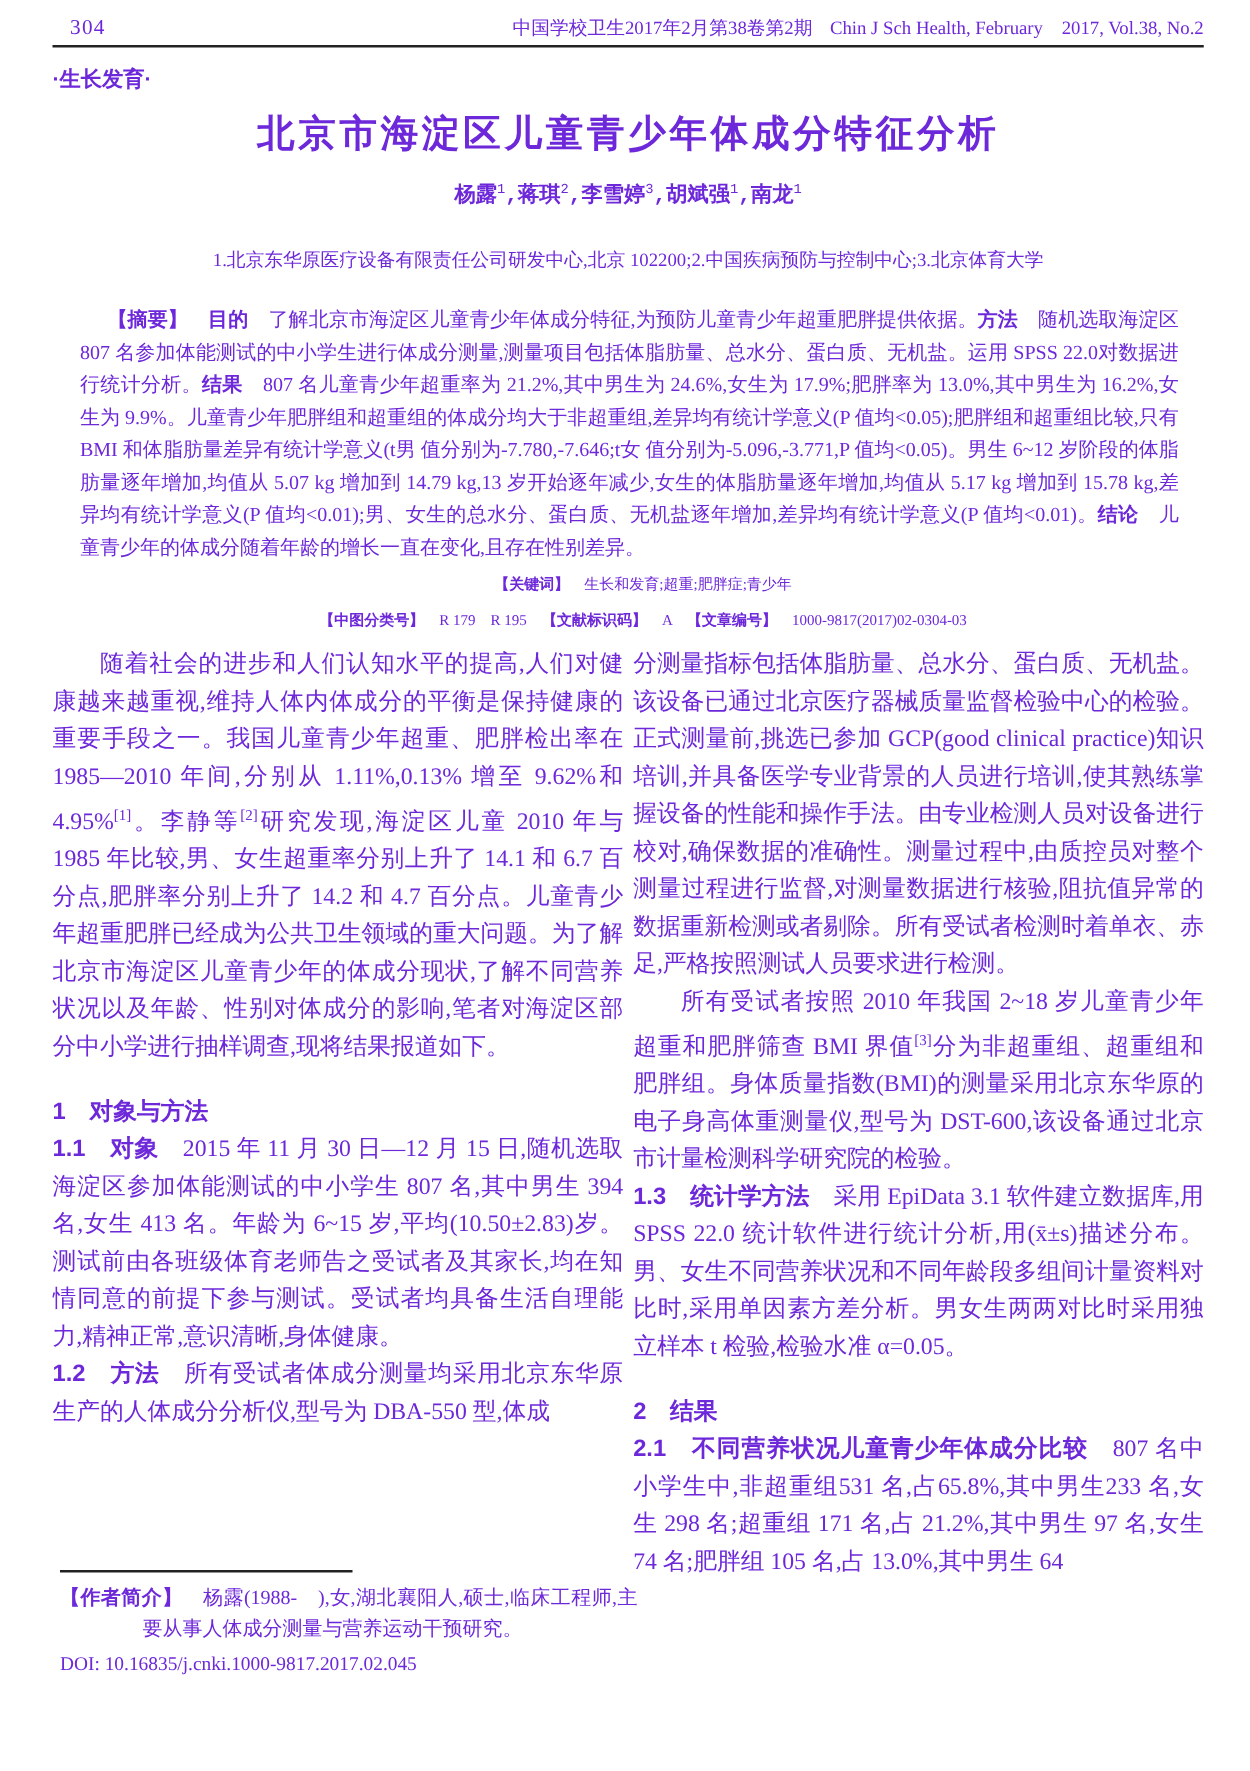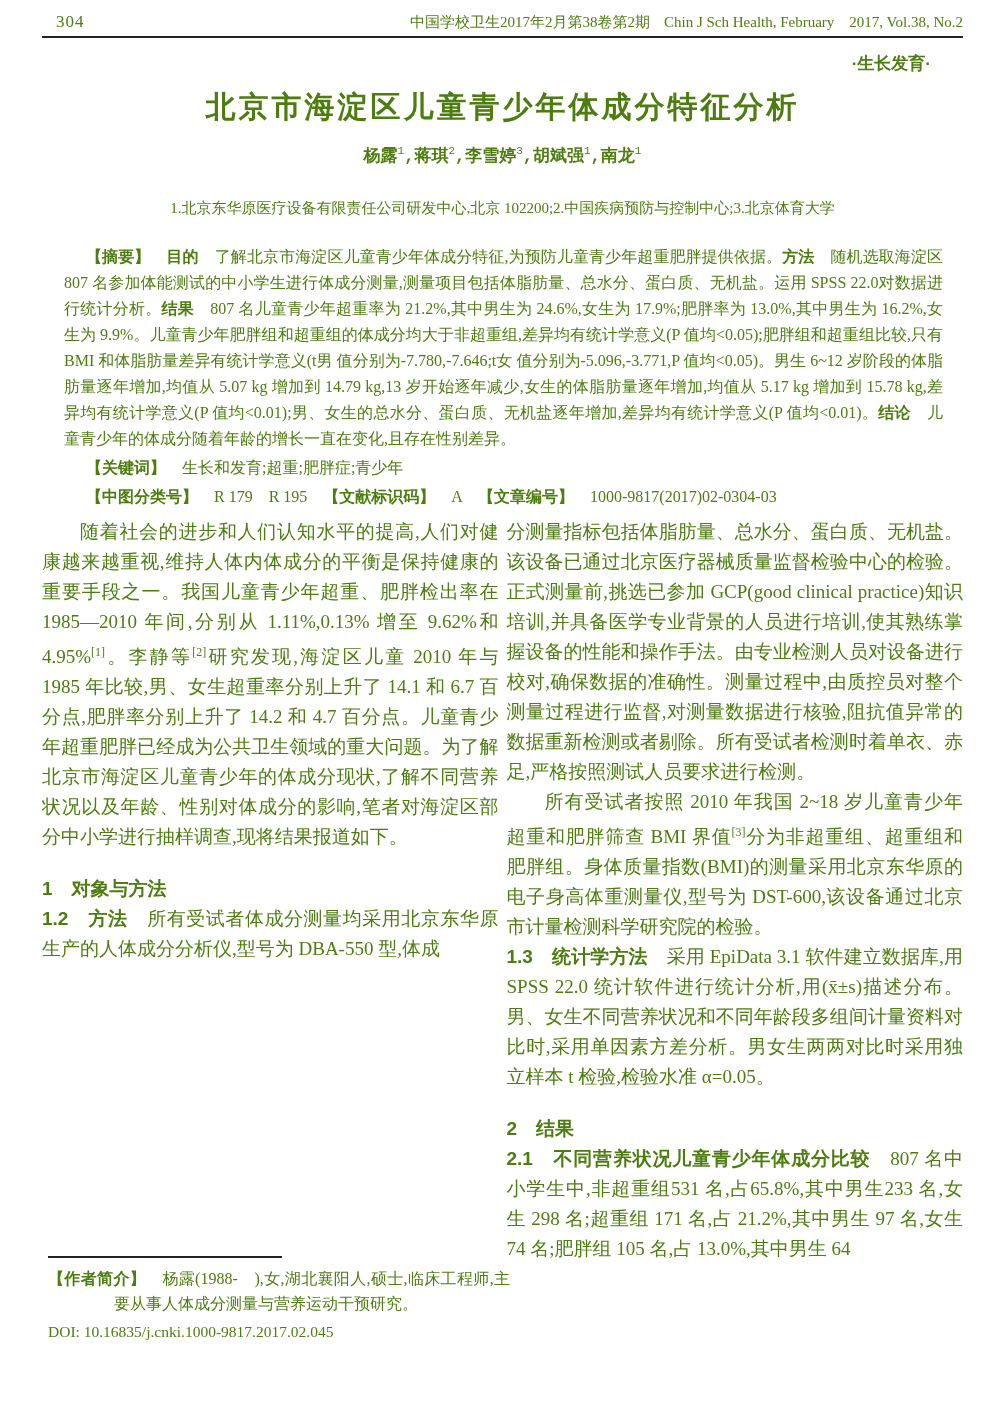--- a/index.html
+++ b/index.html
@@ -2,38 +2,37 @@
 <html lang="zh"><head>
 <meta charset="utf-8">
 <style>
   * { box-sizing: border-box; margin: 0; padding: 0; }
   html, body { background: #e8e8e8; }
   .page {
     position: relative;
     width: 1000px; height: 1417px;
     margin: 0 auto;
     background: #ffffff;
-    color: #4d7c0f;
+    color: #6d28d9;
     font-family: "Liberation Serif", "DejaVu Serif", serif;
     padding: 12px 37px 0 42px;
     overflow: hidden;
   }
   
   .pagehead {
     display: flex; justify-content: space-between; align-items: flex-end;
     border-bottom: 2px solid #222;
     padding: 0 0 4px 0;
   }
   .pagenum { font-size: 17px; padding-left: 14px; letter-spacing: 1px; }
   .jline { font-size: 15px; }
   .jline .jen { margin-left: 14px; }
   
   .section-tag {
     margin-top: 14px;
-    text-align: right;
     padding-right: 32px;
     font-family: "Liberation Sans", "DejaVu Sans", sans-serif;
     font-weight: 700;
     font-size: 17px;
   }
   
   .title {
     margin-top: 12px;
     text-align: center;
     font-family: "Liberation Sans", "DejaVu Sans", sans-serif;
@@ -57,23 +56,24 @@
   
   .abstract {
     margin: 26px 20px 0 22px;
     font-size: 16px;
     line-height: 26px;
     text-align: justify;
     text-indent: 22px;
   }
   .kline {
     margin: 2px 20px 0 22px;
-    font-size: 16px;
+    font-size: 12px;
     line-height: 27px;
     text-indent: 22px;
+    text-align: center;
   }
   .b {
     font-family: "Liberation Sans", "DejaVu Sans", sans-serif;
     font-weight: 700;
   }
   
   .cols {
     display: flex;
     gap: 8px;
     margin-top: 7px;
@@ -145,20 +145,21 @@
     <span class="b">【中图分类号】</span><span>　R 179　R 195　</span><span class="b">【文献标识码】</span><span>　A　</span><span class="b">【文章编号】</span><span>　1000-9817(2017)02-0304-03</span>
   </p>
 
   <div class="cols">
 
     <div class="col">
       <p class="bodyp indent"><span>随着社会的进步和人们认知水平的提高,人们对健康越来越重视,维持人体内体成分的平衡是保持健康的重要手段之一。我国儿童青少年超重、肥胖检出率在 1985—2010 年间,分别从 1.11%,0.13% 增至 9.62%和 4.95%</span><sup>[1]</sup><span>。李静等</span><sup>[2]</sup><span>研究发现,海淀区儿童 2010 年与 1985 年比较,男、女生超重率分别上升了 14.1 和 6.7 百分点,肥胖率分别上升了 14.2 和 4.7 百分点。儿童青少年超重肥胖已经成为公共卫生领域的重大问题。为了解北京市海淀区儿童青少年的体成分现状,了解不同营养状况以及年龄、性别对体成分的影响,笔者对海淀区部分中小学进行抽样调查,现将结果报道如下。</span></p>
 
       <h2 class="sec">1　对象与方法</h2>
 
+      <p class="bodyp"><span class="b">1.1　对象</span><span>　2015 年 11 月 30 日—12 月 15 日,随机选取海淀区参加体能测试的中小学生 807 名,其中男生 394 名,女生 413 名。年龄为 6~15 岁,平均(10.50±2.83)岁。测试前由各班级体育老师告之受试者及其家长,均在知情同意的前提下参与测试。受试者均具备生活自理能力,精神正常,意识清晰,身体健康。</span></p>
 
       <p class="bodyp"><span class="b">1.2　方法</span><span>　所有受试者体成分测量均采用北京东华原生产的人体成分分析仪,型号为 DBA-550 型,体成</span></p>
     </div>
 
     <div class="col">
       <p class="bodyp">分测量指标包括体脂肪量、总水分、蛋白质、无机盐。该设备已通过北京医疗器械质量监督检验中心的检验。正式测量前,挑选已参加 GCP(good clinical practice)知识培训,并具备医学专业背景的人员进行培训,使其熟练掌握设备的性能和操作手法。由专业检测人员对设备进行校对,确保数据的准确性。测量过程中,由质控员对整个测量过程进行监督,对测量数据进行核验,阻抗值异常的数据重新检测或者剔除。所有受试者检测时着单衣、赤足,严格按照测试人员要求进行检测。</p>
 
       <p class="bodyp indent"><span>所有受试者按照 2010 年我国 2~18 岁儿童青少年超重和肥胖筛查 BMI 界值</span><sup>[3]</sup><span>分为非超重组、超重组和肥胖组。身体质量指数(BMI)的测量采用北京东华原的电子身高体重测量仪,型号为 DST-600,该设备通过北京市计量检测科学研究院的检验。</span></p>
 
       <p class="bodyp"><span class="b">1.3　统计学方法</span><span>　采用 EpiData 3.1 软件建立数据库,用 SPSS 22.0 统计软件进行统计分析,用(x̄±s)描述分布。男、女生不同营养状况和不同年龄段多组间计量资料对比时,采用单因素方差分析。男女生两两对比时采用独立样本 t 检验,检验水准 α=0.05。</span></p>

